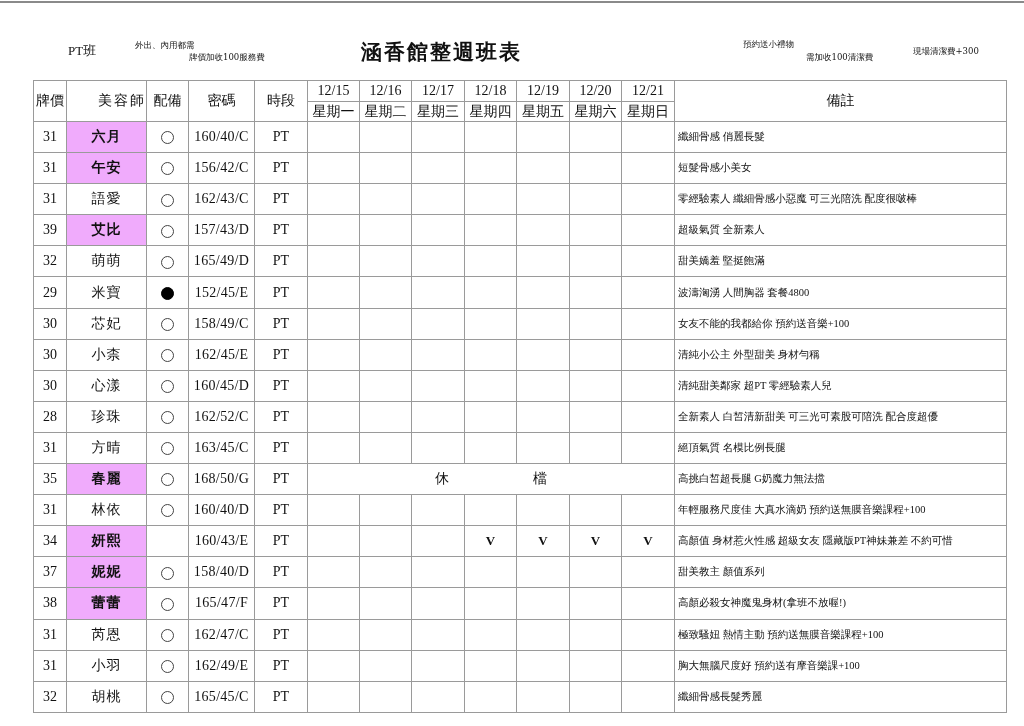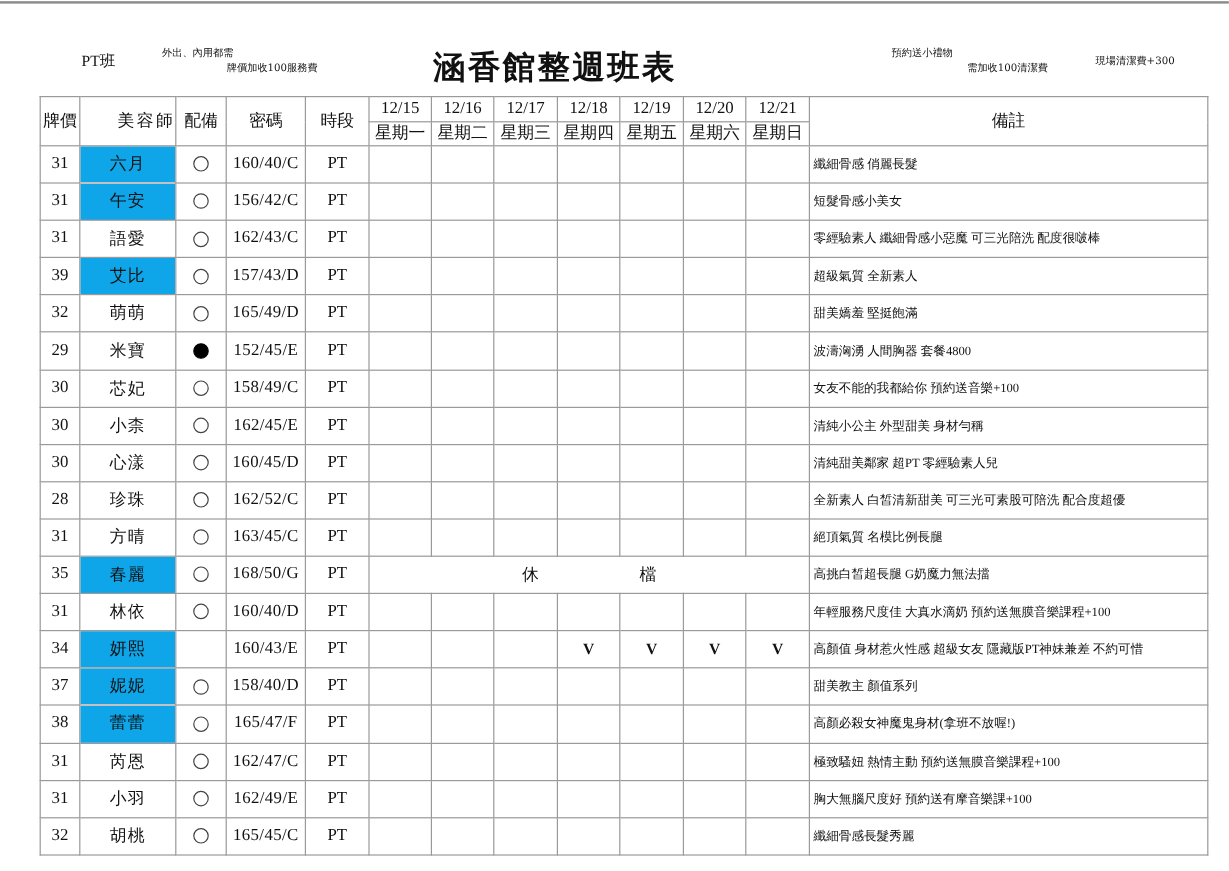--- a/index.html
+++ b/index.html
@@ -2,32 +2,32 @@
 <html><head>
 <meta charset="utf-8">
 <style>
   html, body { margin:0; padding:0; background:#fff; }
   body { width:1024px; height:726px; position:relative; overflow:hidden;
          font-family:"DejaVu Serif","Liberation Serif",serif; color:#111; }
   .topline { position:absolute; left:0; top:1px; width:1024px; height:2px; background:#8a8a8a; }
   .abs { position:absolute; white-space:nowrap; }
   .pt-class { left:68px; top:42px; font-size:13px; font-family:Liberation Serif, serif; }
   .note-small { font-size:8.5px; line-height:12px; }
-  .title { left:361px; top:38px; font-size:27px; font-weight:bold; letter-spacing:2px; }
+  .title { left:361px; top:38px; font-size:21px; font-weight:bold; letter-spacing:2px; }
 
   table.sched { position:absolute; left:33px; top:80px; border-collapse:collapse; table-layout:fixed;
                 font-family:"Liberation Serif","DejaVu Serif",serif; }
   table.sched td, table.sched th { border:1px solid #9a9a9a; padding:0; text-align:center;
                 vertical-align:middle; font-weight:normal; overflow:hidden; white-space:nowrap; }
   table.sched th { font-size:14px; }
   th.date { height:20px; font-size:13.5px; line-height:20px; }
   th.weekday { height:19px; font-size:12px; line-height:19px; }
   table.sched tbody td { height:30.1px; font-size:14px; }
   td.name { font-size:14px; letter-spacing:1px; }
-  td.name.gray { background:#0ea5e9; }
+  td.name.gray { background:#f0abfc;font-weight:bold; }
   td.code { font-size:13px; letter-spacing:0.3px; }
   td.remark { text-align:left !important; padding-left:3px !important; font-size:10.5px !important; }
   td.rest { font-size:14px; }
   .rest-a { display:inline-block; margin-right:84px; }
   .rest-b { display:inline-block; }
   .circle { display:inline-block; width:13px; height:13px; border:1px solid #444; border-radius:50%; box-sizing:border-box; vertical-align:middle; }
   .circle.filled { background:#000; border-color:#000; }
   .vmark { font-weight:bold; font-size:13px; }
 </style>
 </head>

